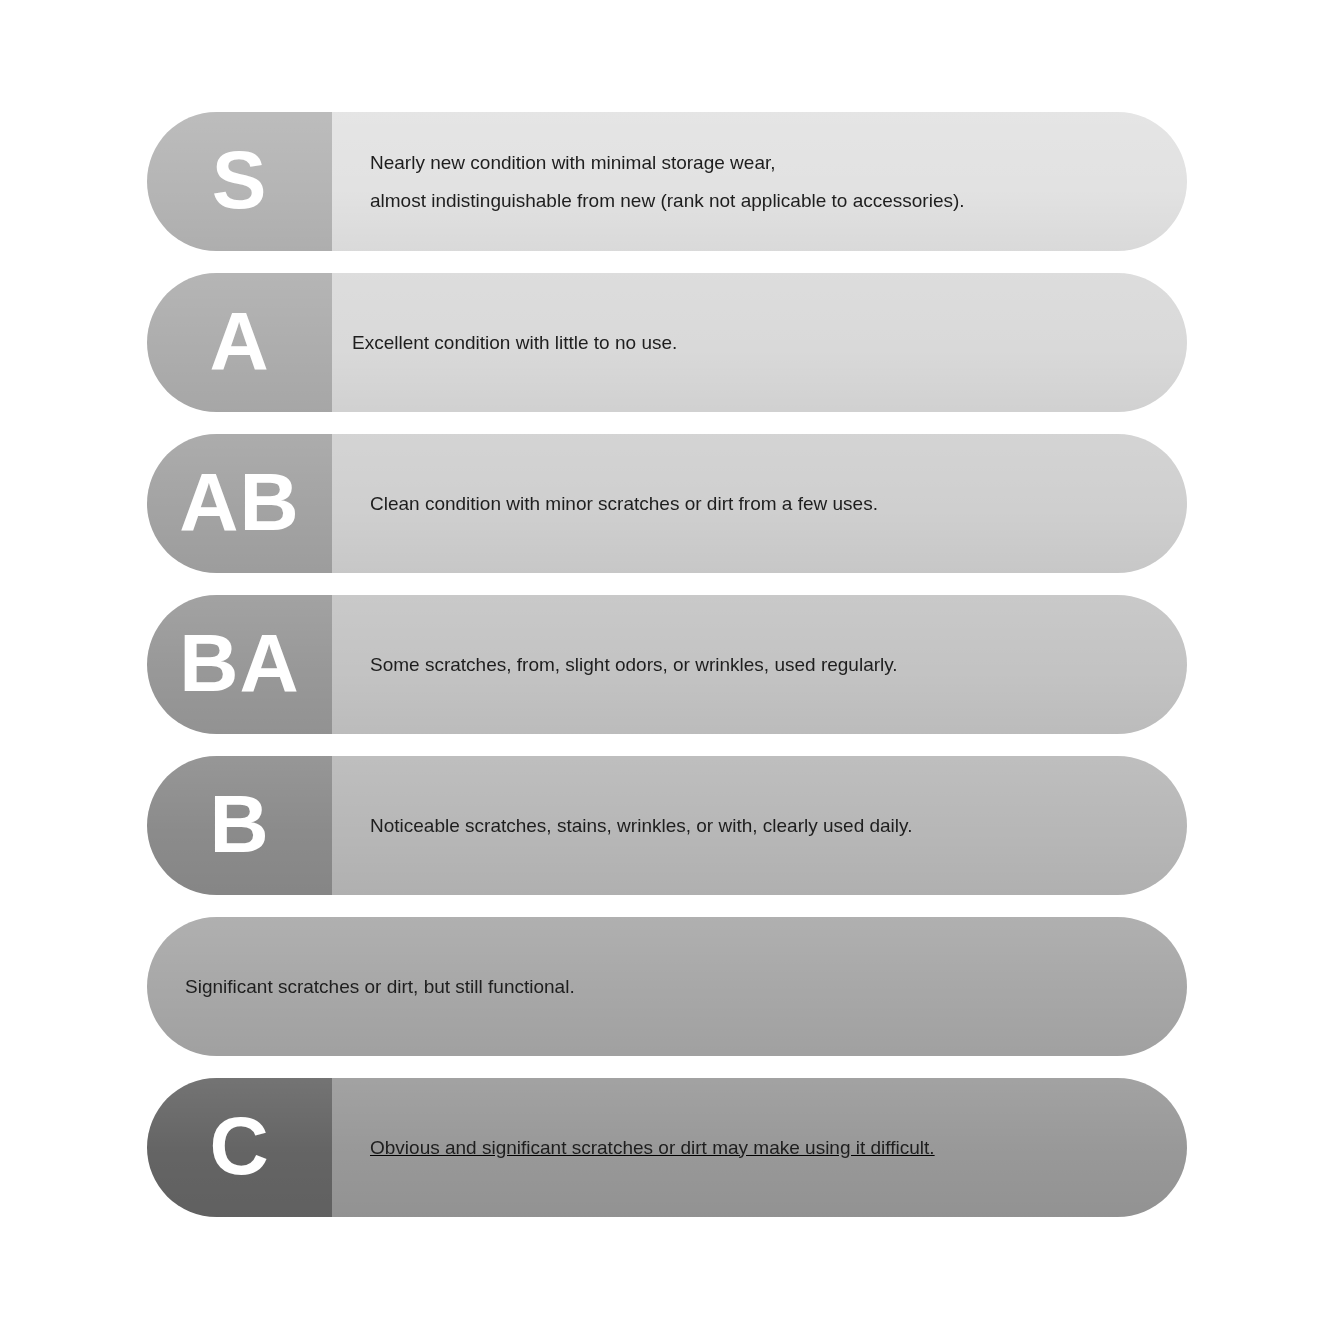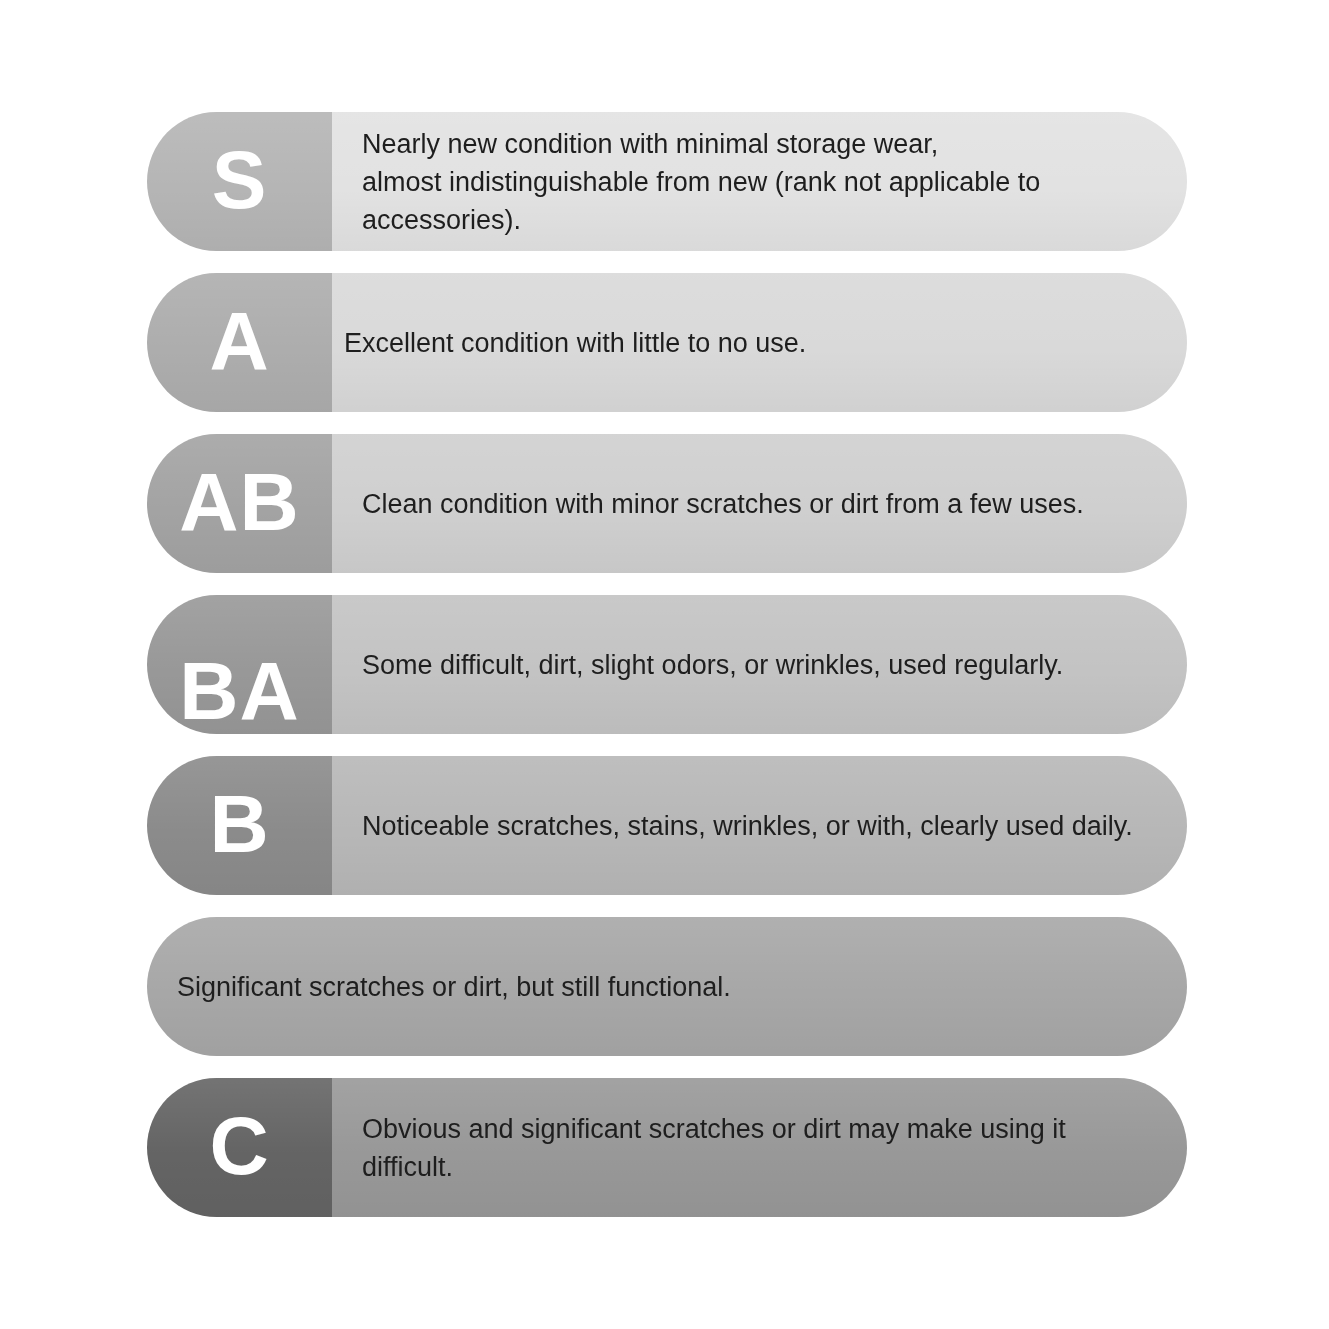--- a/index.html
+++ b/index.html
@@ -48,23 +48,23 @@
   }
   .body {
     flex: 1 1 auto;
     display: flex;
     align-items: center;
     padding-left: 30px;
     padding-right: 40px;
     background-image: linear-gradient(rgba(255,255,255,0.10), rgba(255,255,255,0) 55%, rgba(0,0,0,0.04));
   }
   .desc {
-    margin: 0;
+    margin: 8px;
     color: #1e1e1e;
-    font-size: 27px;
+    font-size: 19px;
     line-height: 38px;
     white-space: pre-line;
   }
 </style>
 </head>
 <body>
 
 <div class="chart">
 
   <div class="row">
@@ -89,25 +89,25 @@
   <div class="row">
     <div class="label" style="background-color: rgb(163, 163, 163);">
       <span class="rank">AB</span>
     </div>
     <div class="body" style="background-color: rgb(207, 207, 207);">
       <p class="desc">Clean condition with minor scratches or dirt from a few uses.</p>
     </div>
   </div>
 
   <div class="row">
-    <div class="label" style="background-color: rgb(152, 152, 152); align-items: flex-end;">
+    <div class="label" style="background-color: rgb(152, 152, 152);">
       <span class="rank">BA</span>
     </div>
     <div class="body" style="background-color: rgb(195, 195, 195);">
-      <p class="desc">Some difficult, dirt, slight odors, or wrinkles, used regularly.</p>
+      <p class="desc">Some scratches, from, slight odors, or wrinkles, used regularly.</p>
     </div>
   </div>
 
   <div class="row">
     <div class="label" style="background-color: rgb(139, 139, 139);">
       <span class="rank">B</span>
     </div>
     <div class="body" style="background-color: rgb(183, 183, 183);">
       <p class="desc">Noticeable scratches, stains, wrinkles, or with, clearly used daily.</p>
     </div>
@@ -116,18 +116,18 @@
   <div class="row">
     <div class="body" style="background-color: rgb(167, 167, 167);">
       <p class="desc">Significant scratches or dirt, but still functional.</p>
     </div>
   </div>
 
   <div class="row">
     <div class="label" style="background-color: rgb(100, 100, 100);">
       <span class="rank">C</span>
     </div>
-    <div class="body" style="background-color: rgb(152, 152, 152);">
+    <div class="body" style="background-color: rgb(152, 152, 152); text-decoration: underline;">
       <p class="desc">Obvious and significant scratches or dirt may make using it difficult.</p>
     </div>
   </div>
 
 </div>
 
 </body></html>

